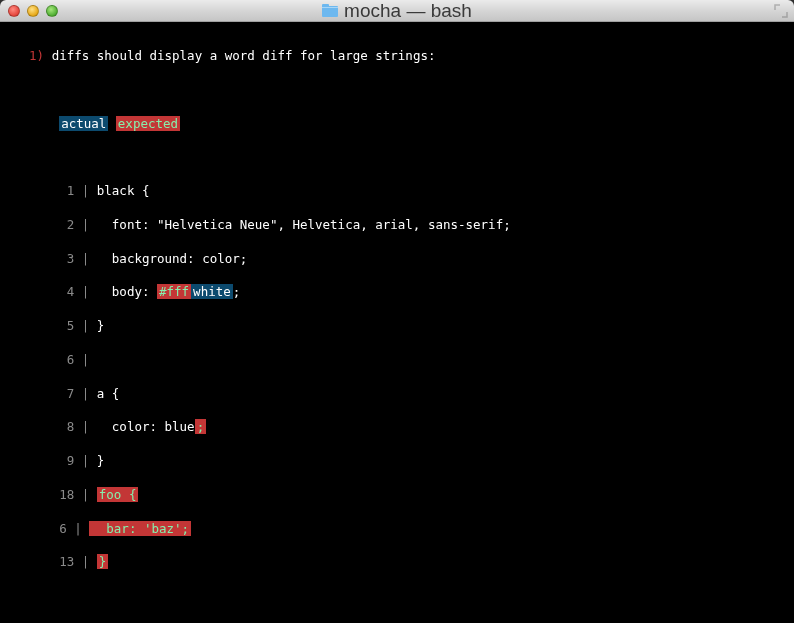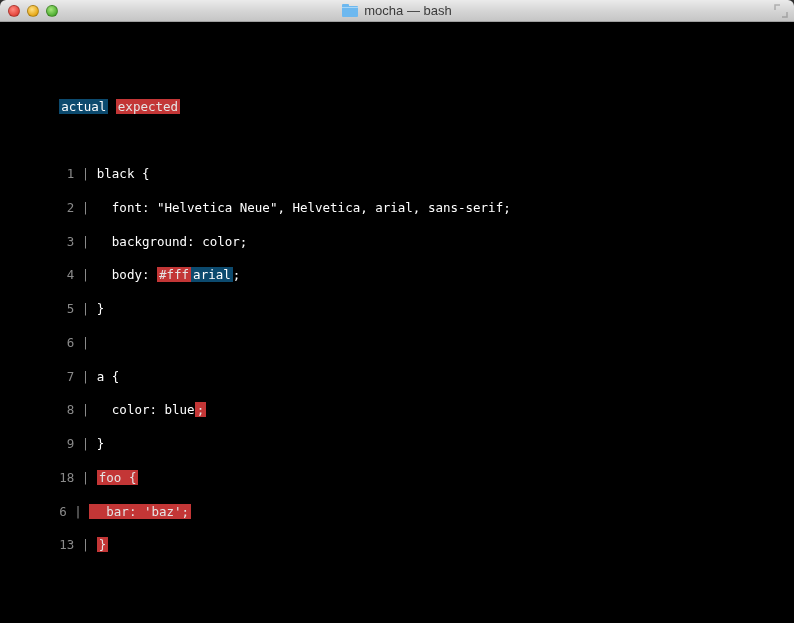--- a/index.html
+++ b/index.html
@@ -40,21 +40,21 @@
   .dot.yellow { background: radial-gradient(circle at 40% 35%, #ffe082, #e6a817 70%); }
   .dot.green { background: radial-gradient(circle at 40% 35%, #a5e77b, #4fae32 70%); }
   .title-center {
     position: absolute;
     left: 0; right: 0;
     display: flex;
     justify-content: center;
     align-items: center;
     gap: 6px;
     font-family: "Lucida Grande","Helvetica Neue",sans-serif;
-    font-size: 13px;
+    font-size: 19px;
     color: #3a3a3a;
     pointer-events: none;
   }
   .folder-icon svg { display:block; }
   .maximize-corner {
     position:absolute; right:6px; top:4px;
     width:14px; height:14px;
     opacity:0.35;
   }
   .terminal {
@@ -62,21 +62,21 @@
     color: #ccc;
     padding: 26px 14px 0 14px;
     line-height: 1.35;
     min-height: 601px;
     white-space: pre;
     font-size: 12.5px;
   }
   .white { color: #fff; }
   .red-txt { color: #c33636; }
   .hl-green { background: #0c4a6e; color: #fff; padding: 0 2px; }
-  .hl-red { background: #c33636; color: #e5e5e5; padding: 0 2px; }
+  .hl-red { background: #c33636; color: #86efac; padding: 0 2px; }
   .ln { color: #8a8a8a; }
   .row { display:block; }
 </style>
 </head>
 <body>
 
 <div class="window">
 
   <div class="titlebar">
     <div class="traffic">
@@ -94,28 +94,28 @@
       </span>
       <span>mocha — bash</span>
     </div>
     <div class="maximize-corner">
       <svg width="14" height="14" viewBox="0 0 14 14">
         <path d="M1 6 L1 1 L6 1 M13 8 L13 13 L8 13" stroke="#555" stroke-width="1.5" fill="none"></path>
       </svg>
     </div>
   </div>
 
-  <div class="terminal">
+  <div class="terminal"><span class="row"><span class="white">  </span><span class="red-txt">1)</span><span class="white"> </span><span class="white">diffs should display a word diff for large strings:</span></span>
 <span class="row"> </span>
 <span class="row">      <span class="hl-green">actual</span> <span class="hl-red">expected</span></span>
 <span class="row"> </span>
 <span id="diff-lines"><span class="row">      <span class="ln"> 1 |</span><span class="white"> black {</span></span>
 <span class="row">      <span class="ln"> 2 |</span><span class="white">   font: "Helvetica Neue", Helvetica, arial, sans-serif;</span></span>
 <span class="row">      <span class="ln"> 3 |</span><span class="white">   background: color;</span></span>
-<span class="row">      <span class="ln"> 4 |</span><span class="white">   body: </span><span class="hl-red">#fff</span><span class="hl-green">arial</span><span class="white">;</span></span>
+<span class="row">      <span class="ln"> 4 |</span><span class="white">   body: </span><span class="hl-red">#fff</span><span class="hl-green">white</span><span class="white">;</span></span>
 <span class="row">      <span class="ln"> 5 |</span><span class="white"> }</span></span>
 <span class="row">      <span class="ln"> 6 |</span><span class="white"> </span></span>
 <span class="row">      <span class="ln"> 7 |</span><span class="white"> a {</span></span>
 <span class="row">      <span class="ln"> 8 |</span><span class="white">   color: blue</span><span class="hl-red">;</span></span>
 <span class="row">      <span class="ln"> 9 |</span><span class="white"> }</span></span>
 <span class="row">      <span class="ln">18 |</span><span class="white"> </span><span class="hl-red">foo {</span></span>
 <span class="row">      <span class="ln">6 |</span><span class="white"> </span><span class="hl-red">  bar: 'baz';</span></span>
 <span class="row">      <span class="ln">13 |</span><span class="white"> </span><span class="hl-red">}</span></span>
 </span>
 

